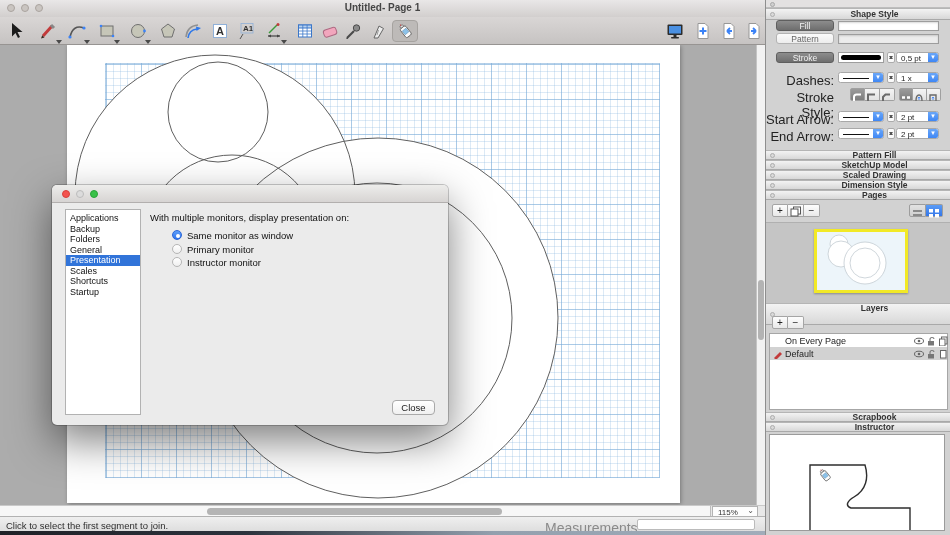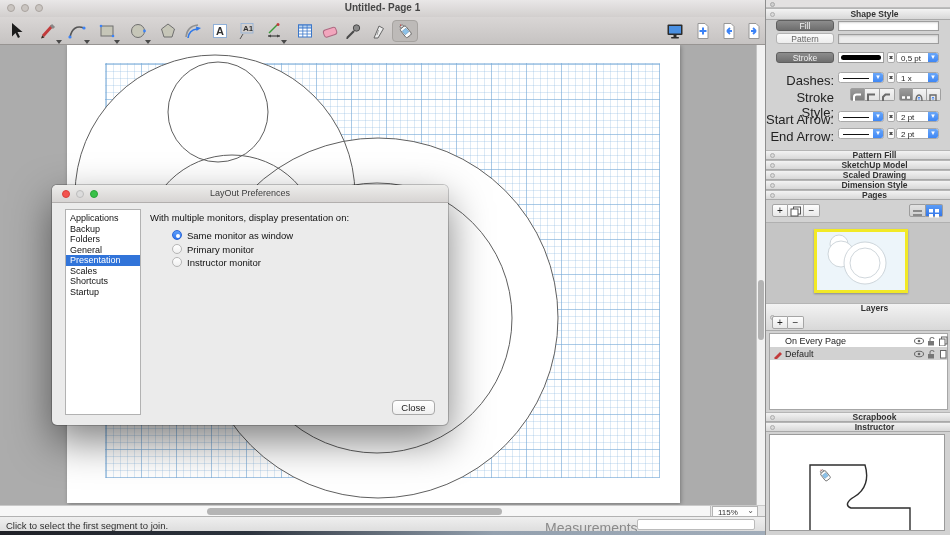--- a/index.html
+++ b/index.html
@@ -490,21 +490,21 @@
           <g fill="#ffffff" stroke="#c3ccd2" stroke-width="0.8">
             <circle cx="22" cy="12" r="9"></circle>
               <circle cx="24" cy="22" r="13"></circle>
             <circle cx="48" cy="31" r="21"></circle>
               <circle cx="48" cy="31" r="15"></circle>
           </g>
         </svg>
       </div>
     </div>
 
-    <div class="sechdr" style="top:303px; height:28px; line-height:9px;"><span class="disc"></span><span class="ht">Layers</span></div>
+    <div class="sechdr" style="top:303px; height:22px; line-height:9px;"><span class="disc"></span><span class="ht">Layers</span></div>
     <div class="minibtns" style="left:6px; top:316px;">
       <div class="minibtn">+</div>
       <div class="minibtn">−</div>
     </div>
     <div class="layerslist">
       <div class="lrow">
         <span class="lname">On Every Page</span>
         <svg width="10" height="10" style="left:144px; top:2px;">
             <ellipse cx="5" cy="5" rx="4.5" ry="2.8" fill="none" stroke="#666"></ellipse>
             <circle cx="5" cy="5" r="1.3" fill="#666"></circle>
@@ -550,21 +550,20 @@
         </g>
       </svg>
     </div>
   </div>
 
   <div class="abs dialog">
     <div class="dlg-titlebar">
       <span class="dlg-dot" style="left:10px; background:#f3544f; border:1px solid #d8403c;"></span>
       <span class="dlg-dot" style="left:24px; background:#dcdcdc; border:1px solid #bcbcbc;"></span>
       <span class="dlg-dot" style="left:38px; background:#39c149; border:1px solid #28a438;"></span>
-      <div class="dlg-title">LayOut Preferences</div>
     </div>
     <div class="cat-list">
       <div class="cat-item">Applications</div>
       <div class="cat-item">Backup</div>
       <div class="cat-item">Folders</div>
       <div class="cat-item">General</div>
       <div class="cat-item sel">Presentation</div>
       <div class="cat-item">Scales</div>
       <div class="cat-item">Shortcuts</div>
       <div class="cat-item">Startup</div>

